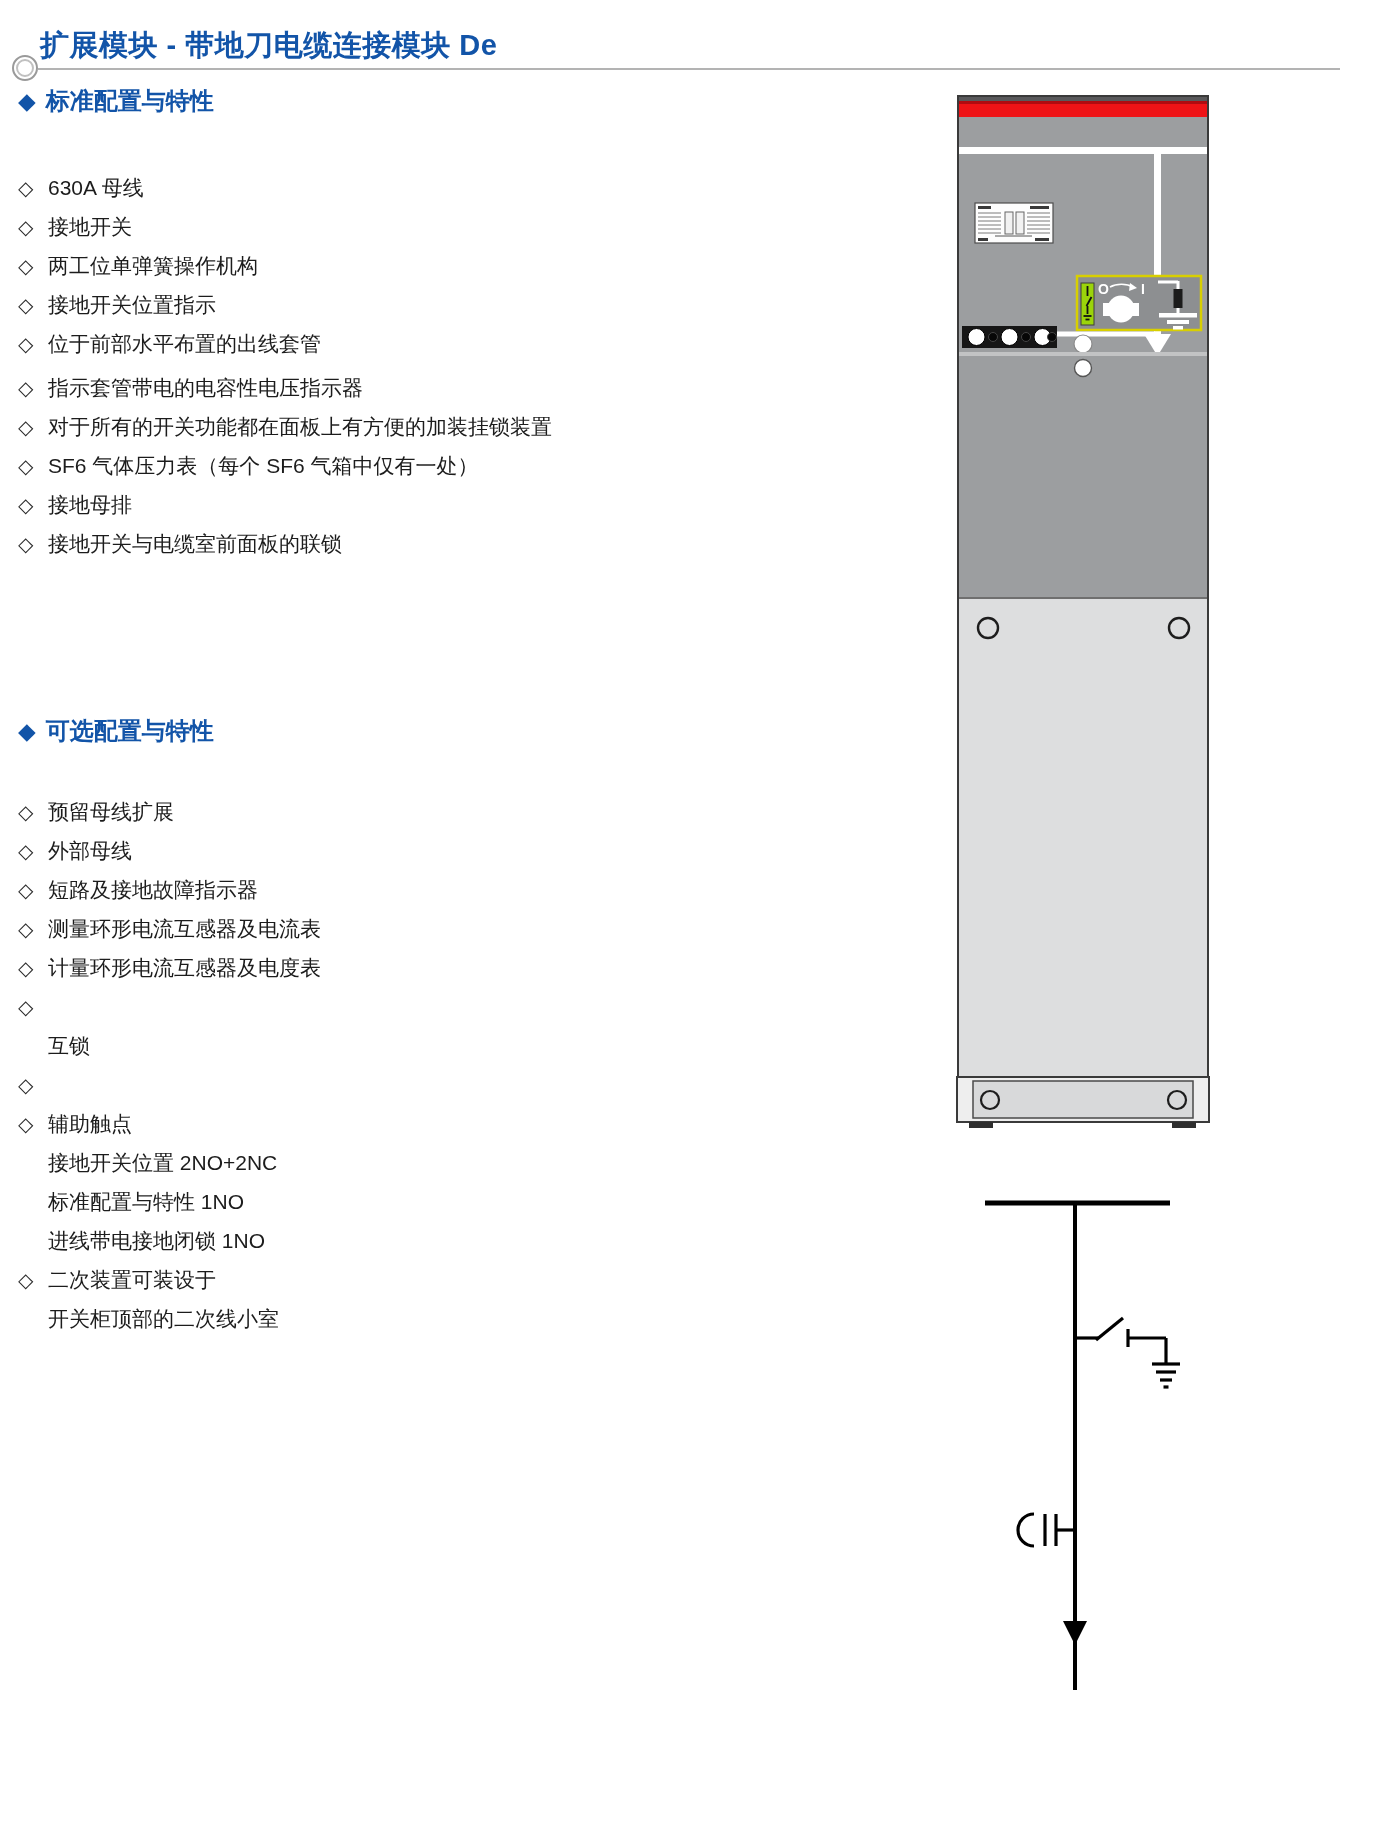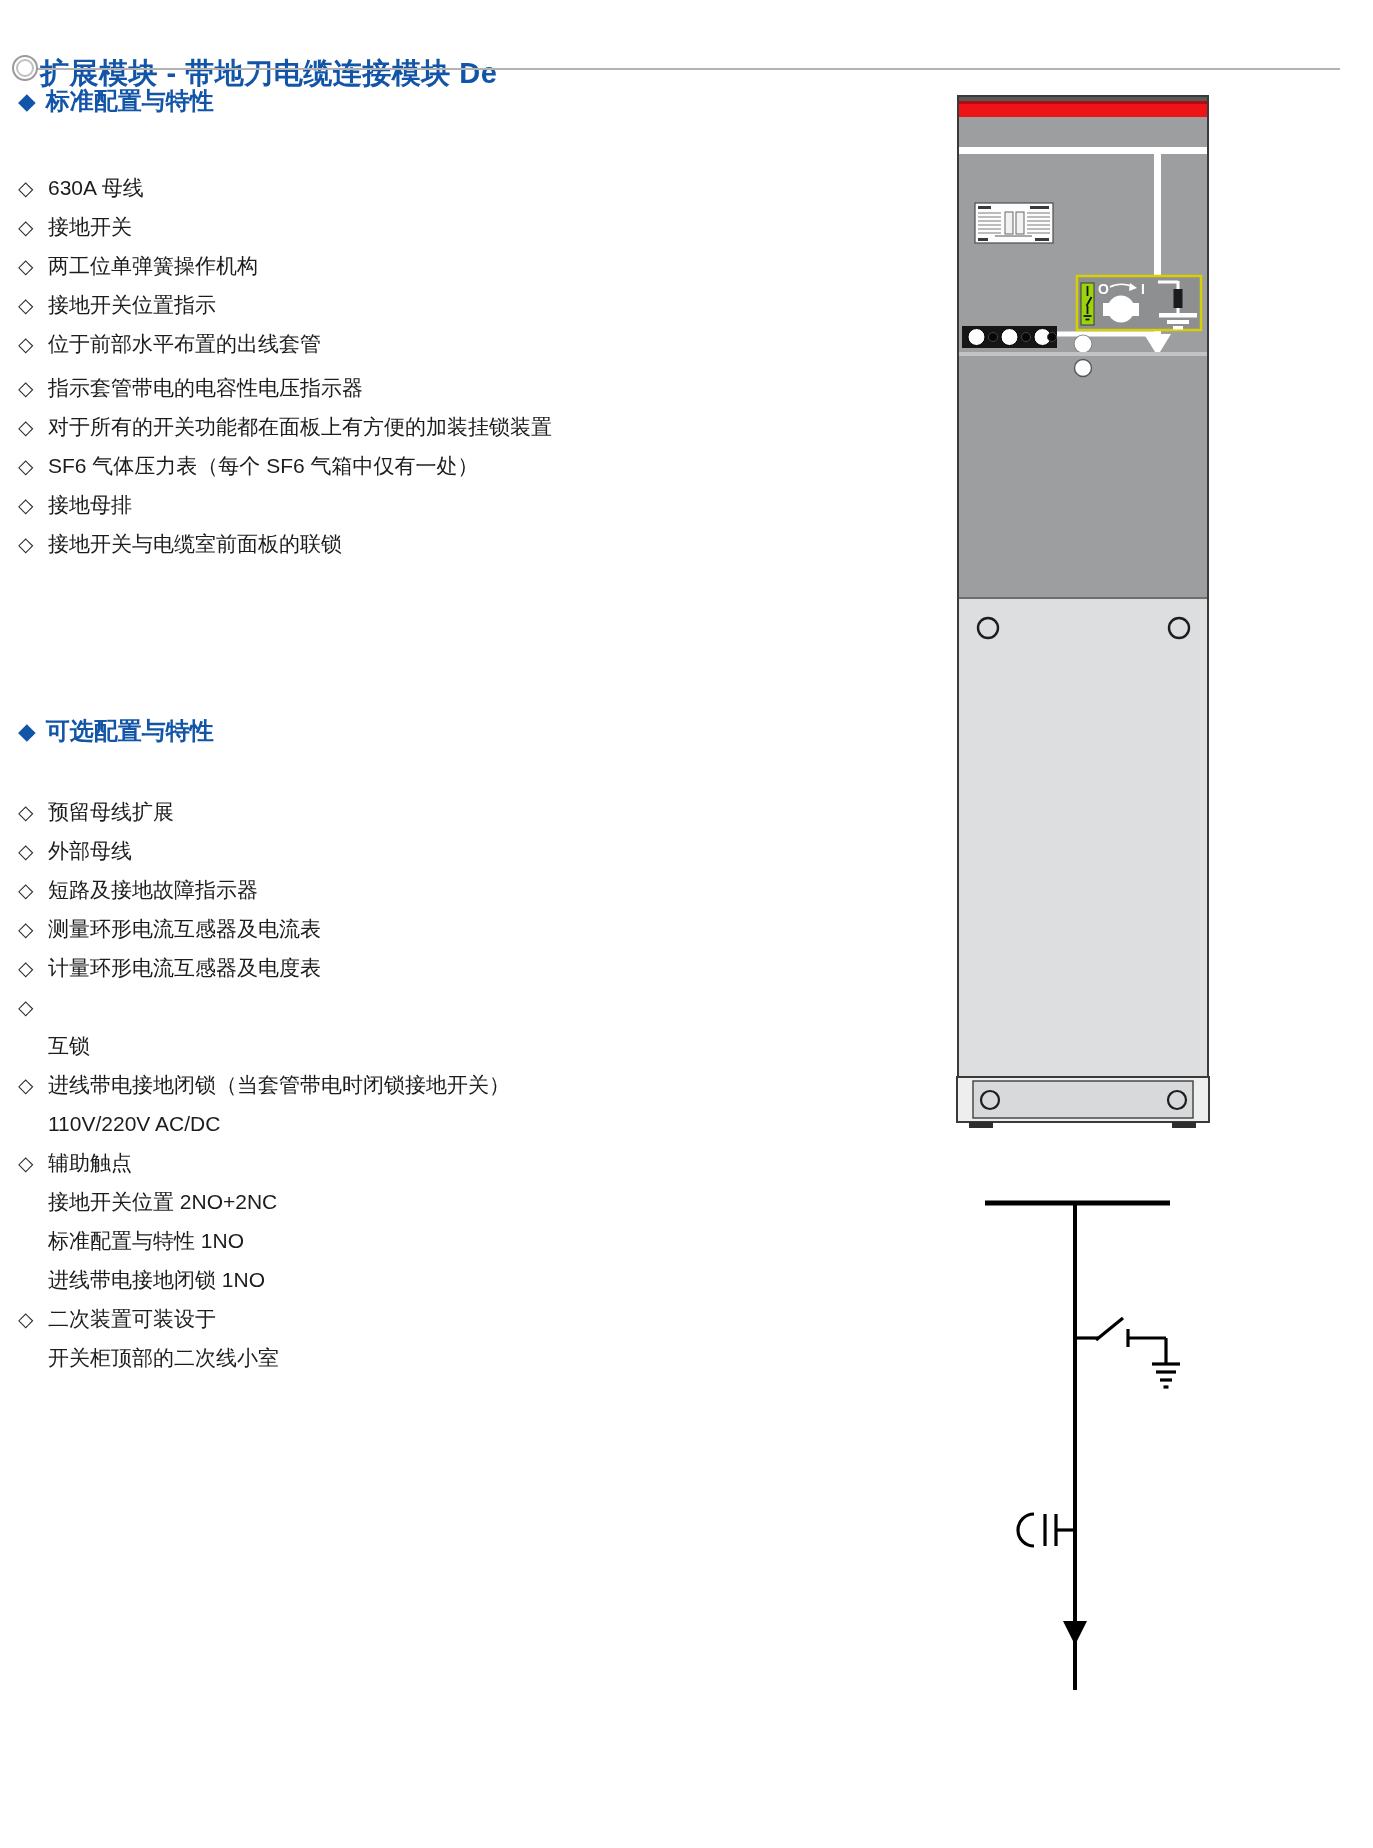--- a/index.html
+++ b/index.html
@@ -3,21 +3,21 @@
 <meta charset="utf-8">
 <style>
   html,body{margin:0;padding:0;}
   body{
     width:1373px;height:1848px;position:relative;background:#ffffff;
     font-family:"Liberation Sans","DejaVu Sans",sans-serif;color:#1c1c1c;
     overflow:hidden;
   }
   .page-title{
     position:absolute;left:40px;top:26px;font-size:29px;font-weight:bold;
-    color:#1254a8;letter-spacing:.5px;white-space:nowrap;margin-top:28px;
+    color:#1254a8;letter-spacing:.5px;white-space:nowrap;
   }
   .divider{
     position:absolute;left:38px;top:68px;width:1302px;height:2px;background:#b3b3b3;
   }
   .ring{
     position:absolute;left:12px;top:55px;width:26px;height:26px;background:#fff;
     border:2px solid #9a9a9a;border-radius:50%;box-sizing:border-box;
   }
   .ring::after{
     content:"";position:absolute;left:2px;top:2px;right:2px;bottom:2px;
@@ -125,24 +125,20 @@
       <span>计量环形电流互感器及电度表</span>
     </div>
   <div class="line">
       <span class="dia">◇</span>
     </div>
   <div class="line cont">
       <span>互锁</span>
     </div>
   <div class="line">
       <span class="dia">◇</span>
-      <span>进线带电接地闭锁（当套管带电时闭锁接地开关）</span>
-    </div>
-  <div class="line cont">
-      <span>110V/220V AC/DC</span>
     </div>
   <div class="line">
       <span class="dia">◇</span>
       <span>辅助触点</span>
     </div>
   <div class="line cont">
       <span>接地开关位置 2NO+2NC</span>
     </div>
   <div class="line cont">
       <span>标准配置与特性 1NO</span>

